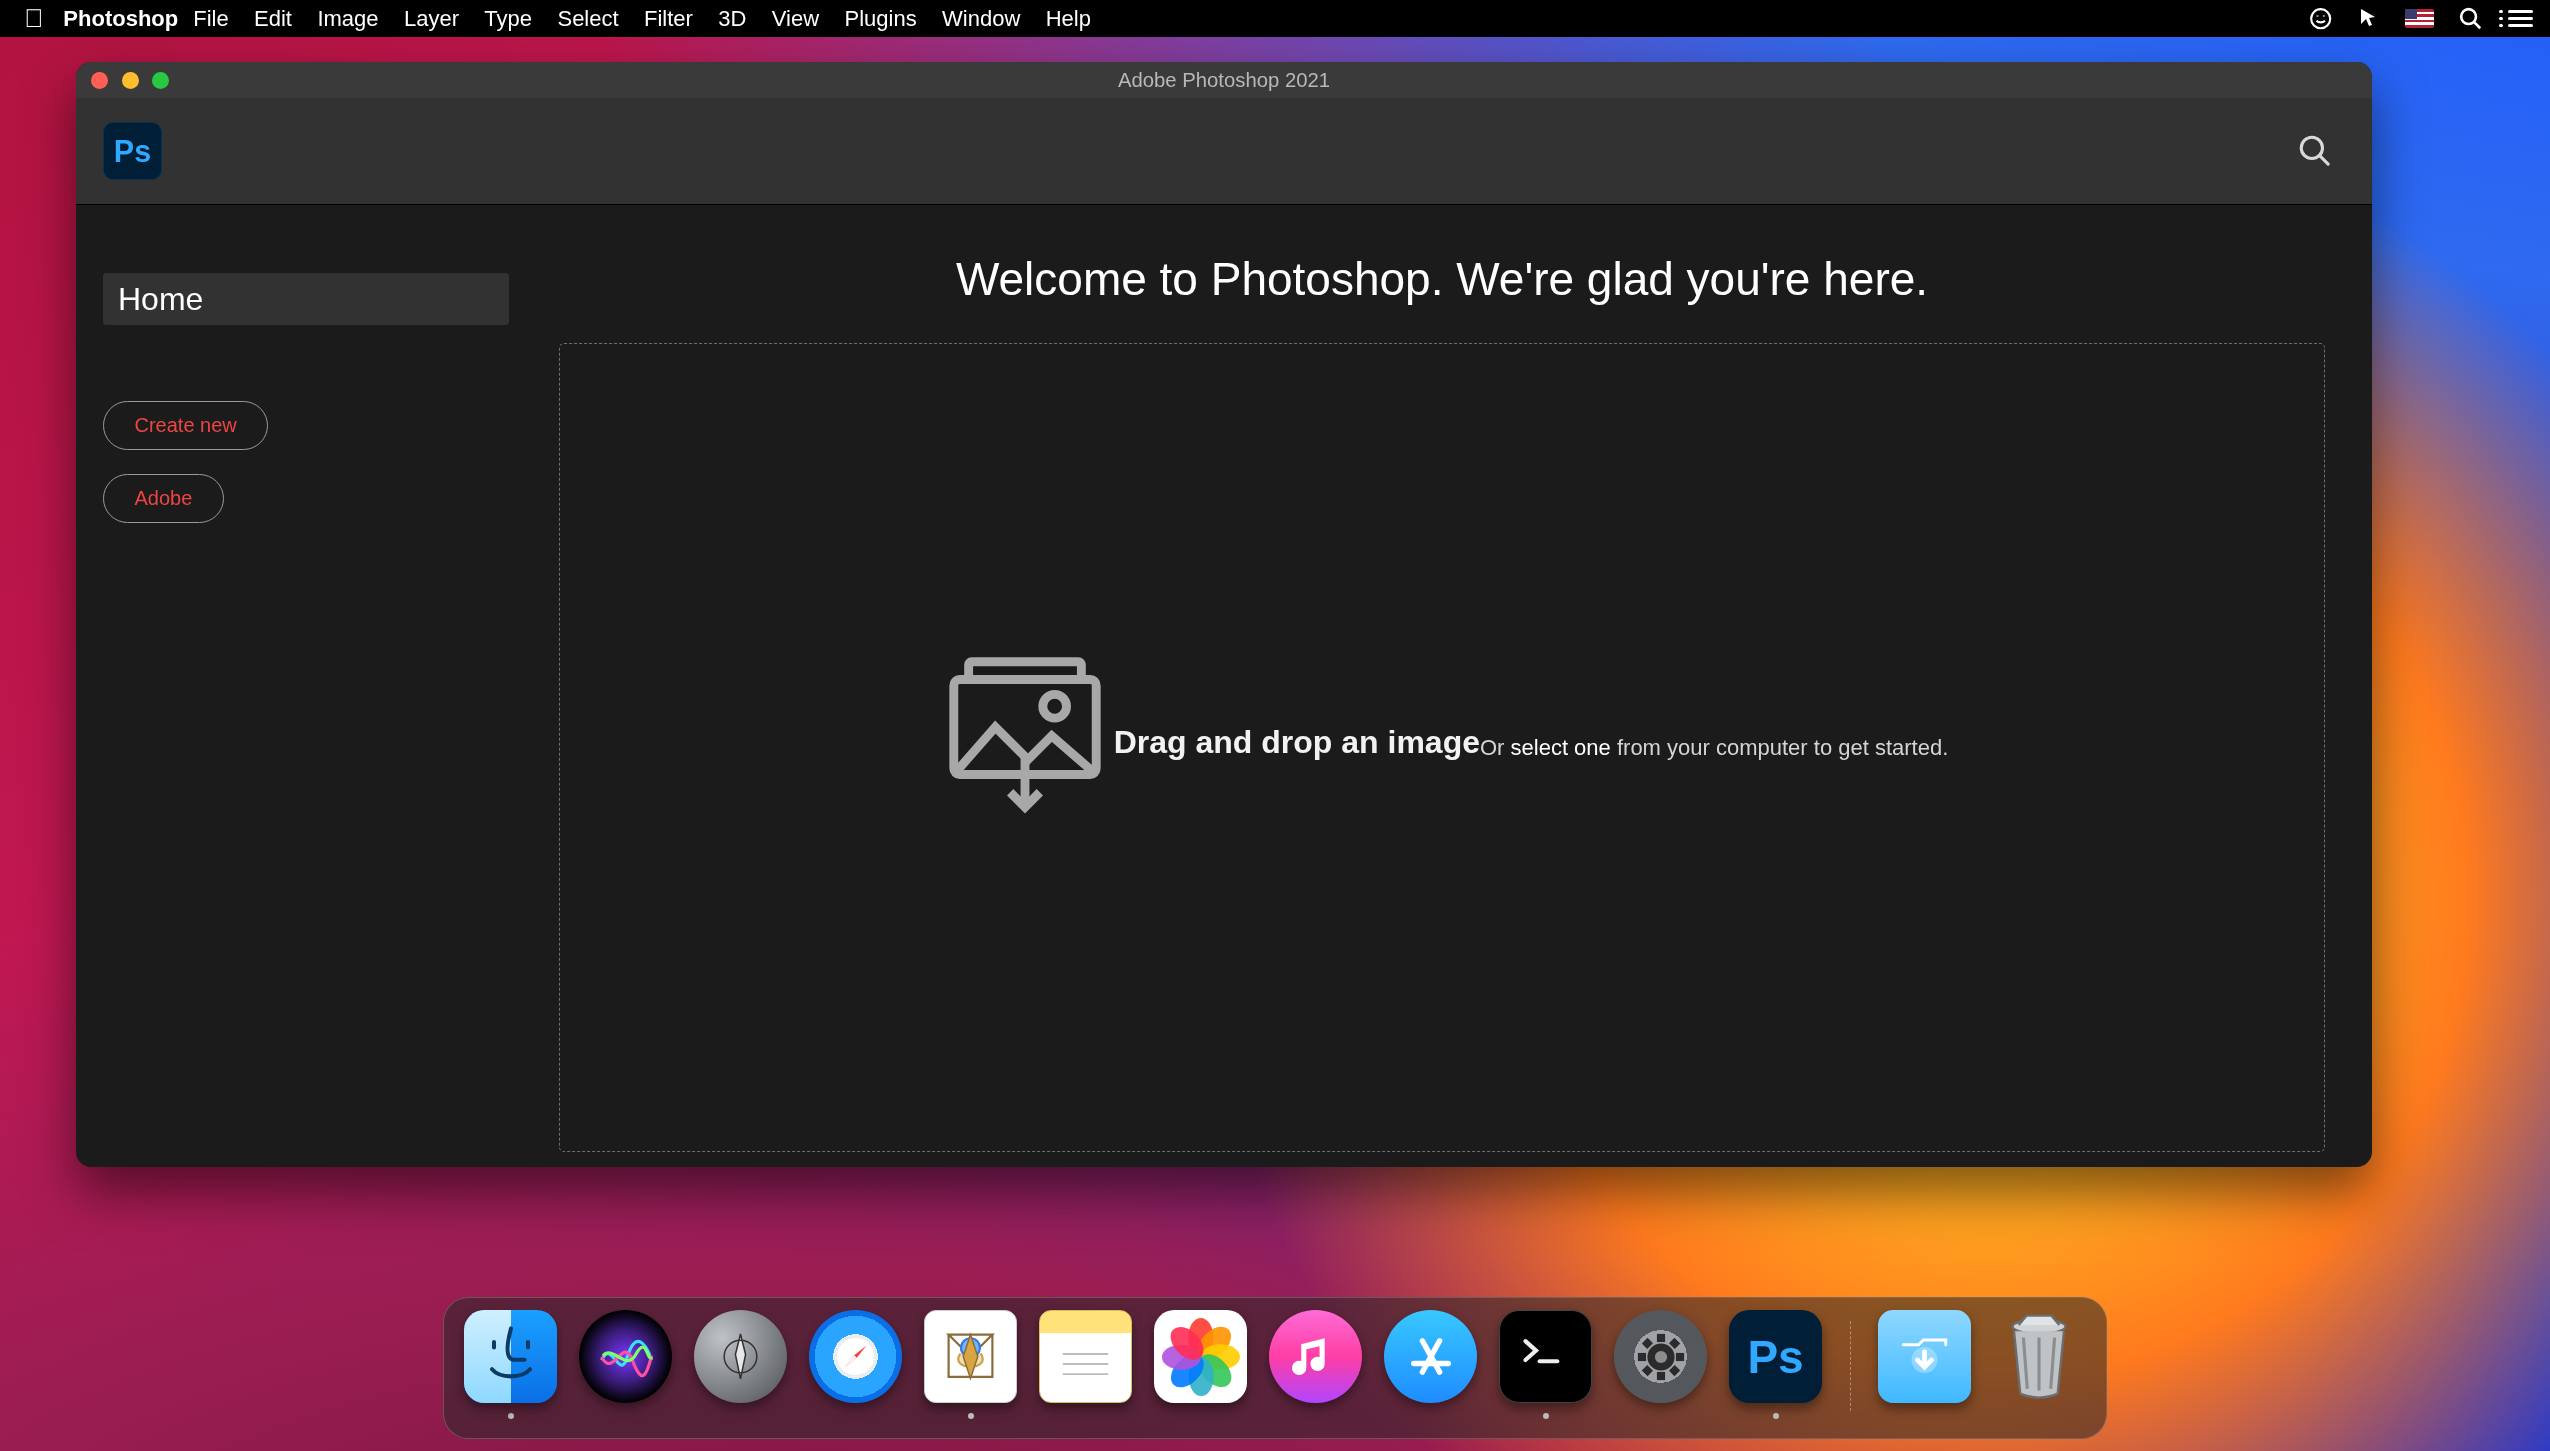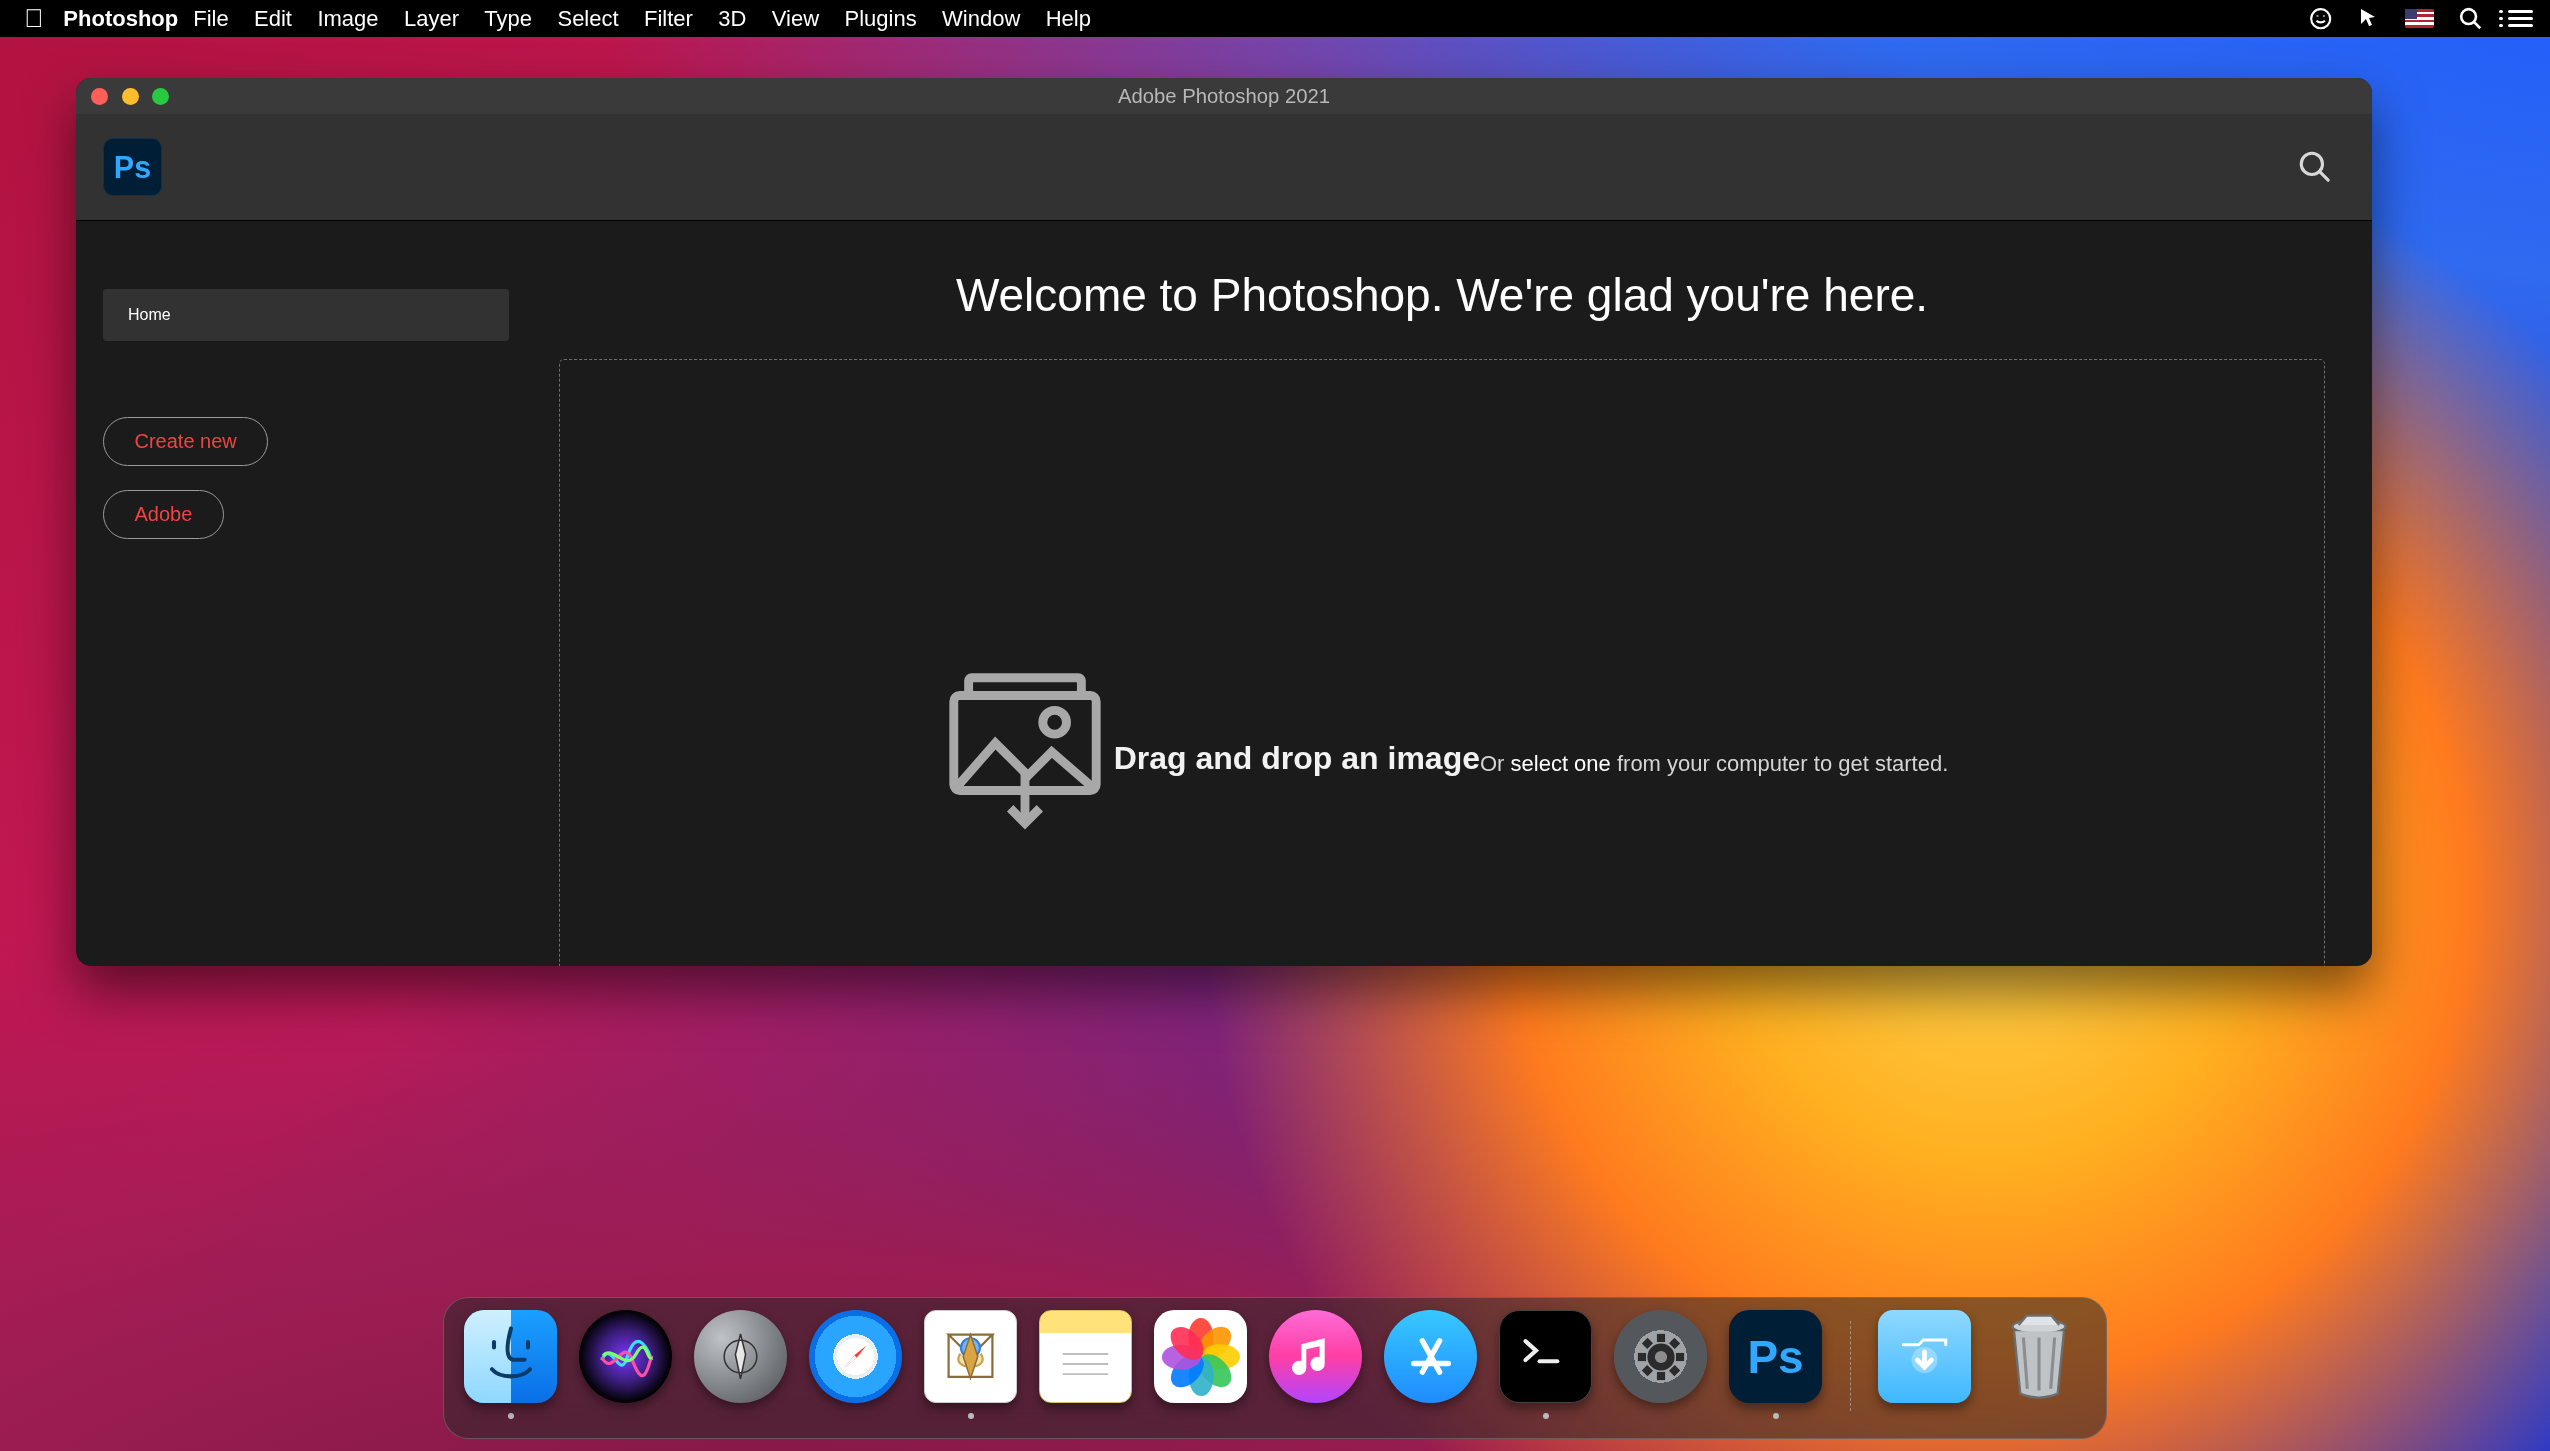--- a/index.html
+++ b/index.html
@@ -60,24 +60,24 @@
   }
   .list-icon {
     display:inline-flex; flex-direction:column; gap:3.4px;
   }
   .list-icon span { display:block; width:25.4px; height:3.4px; background:#fff; border-radius:1.7px; position:relative;}
   .list-icon span::before { content:""; position:absolute; left:-8.5px; top:0; width:3.4px; height:3.4px; background:#fff; border-radius:1.7px;}
 
   
   .ps-window {
     position: absolute;
-    top: 78px;
+    top: 62px;
     left: 76px;
     width: 2296px;
-    height: 888px;
+    height: 1105px;
     background: #1b1b1b;
     border-radius: 15.2px;
     overflow: hidden;
     box-shadow: 0 25.4px 51px rgba(0,0,0,0.5);
   }
   .ps-titlebar {
     height: 36px;
     background: #3a3a3a;
     display: flex;
     align-items: center;
@@ -111,23 +111,23 @@
   .ps-search-icon svg { width:34px; height:34px; stroke:#d8d8d8; }
 
   .ps-body { display:flex; height: calc(100% - 36px - 107px); }
   .ps-sidebar {
     width: 483px;
     padding: 68px 27px 0 27px;
   }
   .side-tab {
     width: 406px; height: 52px;
     background: #323232;
-    color:#fff; font-size:16px;
+    color:#fff; font-size:32px;
     display:flex; align-items:center;
-    padding-left: 25px; border-radius:3.4px;
+    padding-left: 15px; border-radius:3.4px;
     margin-bottom: 76px;
   }
   .pill-button {
     border: 1.7px solid #9a9a9a;
     color:#ef4444; background:transparent;
     font-size:20px;
     padding: 12px 30.5px;
     border-radius: 846px;
     cursor:pointer;
     margin-bottom: 24px;

